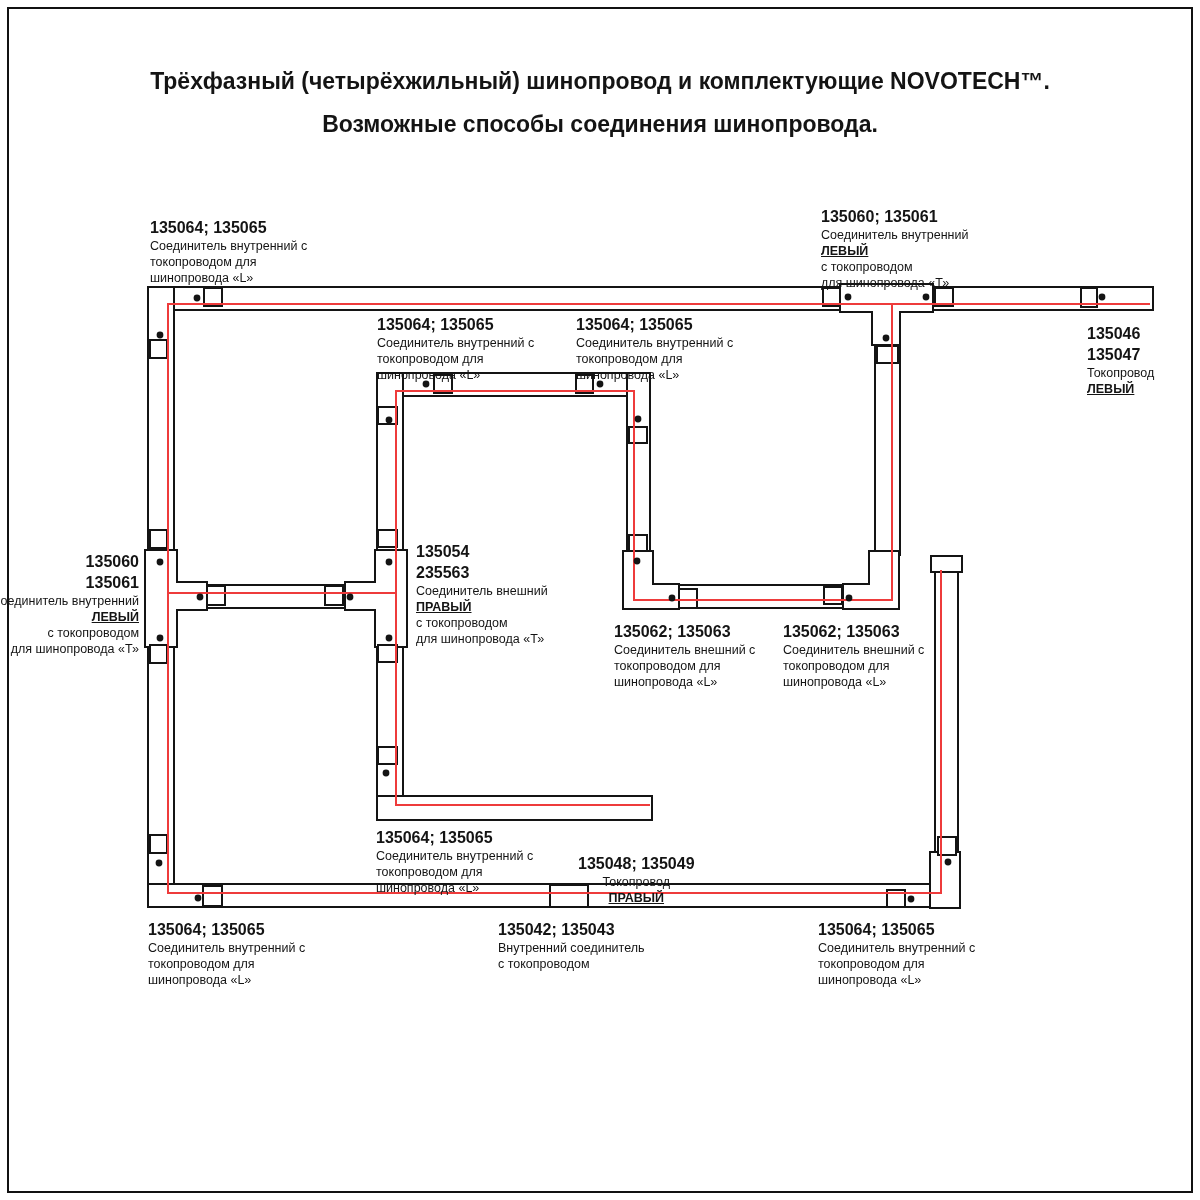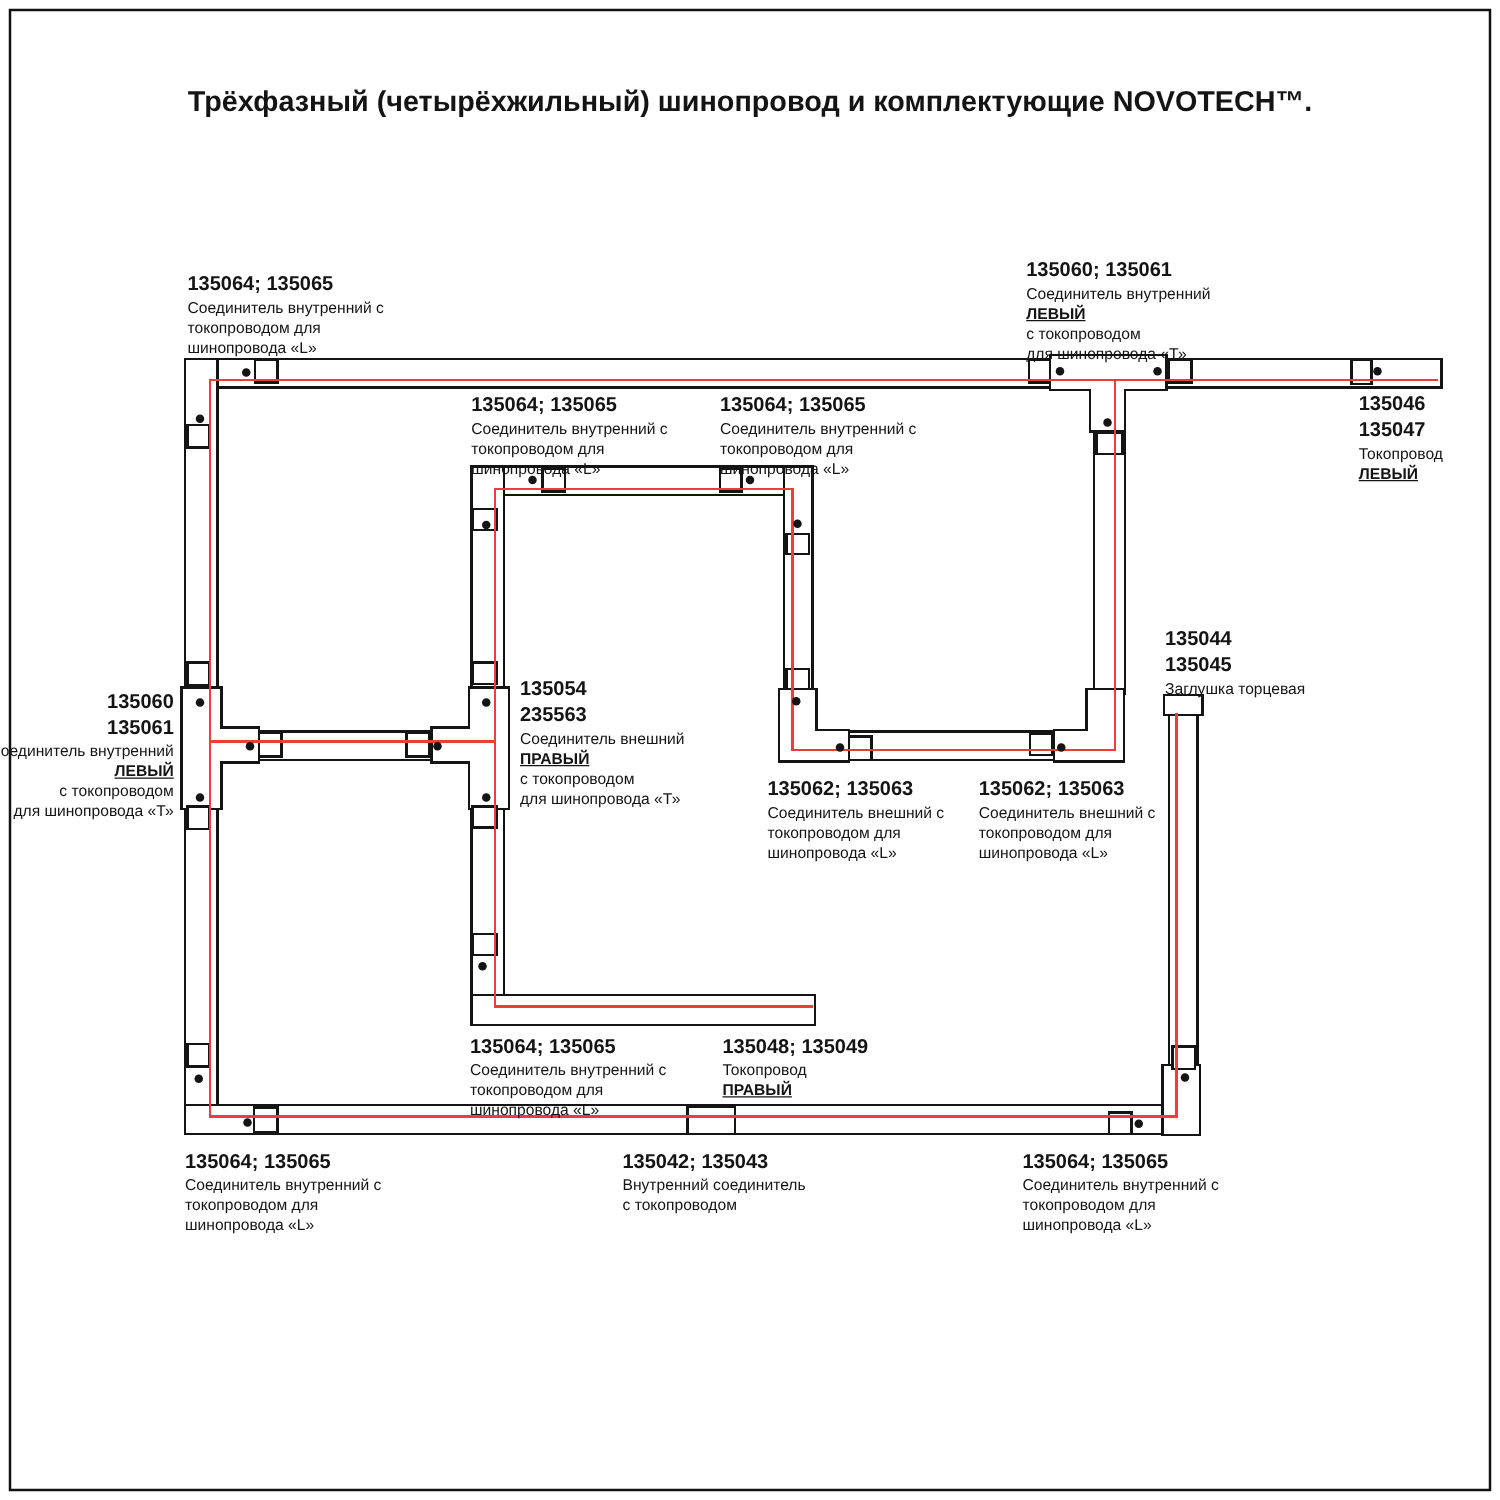--- a/index.html
+++ b/index.html
@@ -22,20 +22,21 @@
   .lbl.ra{text-align:right;}
 </style>
 </head>
 <body>
 
 <div class="page">
   <div class="frame"></div>
 
   <div class="title">
     <div>Трёхфазный (четырёхжильный) шинопровод и комплектующие NOVOTECH™.</div>
+    <div>Возможные способы соединения шинопровода.</div>
   </div>
 
   <svg class="diagram" width="1200" height="1200" viewBox="0 0 1200 1200">
 
     <g>
       <rect class="trk" x="148" y="287" width="1005" height="23"></rect>
       <rect class="trk" x="148" y="287" width="26" height="620"></rect>
       <rect class="trk" x="148" y="884" width="810" height="23"></rect>
       <rect class="trk" x="935" y="570" width="23" height="330"></rect>
       <rect class="trk" x="875" y="310" width="25" height="245"></rect>
@@ -127,21 +128,21 @@
   </div>
 
   <div class="lbl" style="left:821px; top:206px;">
     <div class="code">135060; 135061</div>
     <div class="d">Соединитель внутренний</div>
     <div class="d bd">ЛЕВЫЙ</div>
     <div class="d">с токопроводом</div>
     <div class="d">для шинопровода «Т»</div>
   </div>
 
-  <div class="lbl" style="left:1087px; top:313px;">
+  <div class="lbl" style="left:1087px; top:323px;">
     <div class="code">135046</div>
     <div class="code">135047</div>
     <div class="d">Токопровод</div>
     <div class="d bd">ЛЕВЫЙ</div>
   </div>
 
   <div class="lbl" style="left:377px; top:314px;">
     <div class="code">135064; 135065</div>
     <div class="d">Соединитель внутренний с</div>
     <div class="d">токопроводом для</div>
@@ -166,25 +167,20 @@
 
   <div class="lbl" style="left:416px; top:541px;">
     <div class="code">135054</div>
     <div class="code">235563</div>
     <div class="d">Соединитель внешний</div>
     <div class="d bd">ПРАВЫЙ</div>
     <div class="d">с токопроводом</div>
     <div class="d">для шинопровода «Т»</div>
   </div>
 
-  <div class="lbl" style="left:932px; top:501px;">
-    <div class="code">135044</div>
-    <div class="code">135045</div>
-    <div class="d">Заглушка торцевая</div>
-  </div>
 
   <div class="lbl" style="left:614px; top:621px;">
     <div class="code">135062; 135063</div>
     <div class="d">Соединитель внешний с</div>
     <div class="d">токопроводом для</div>
     <div class="d">шинопровода «L»</div>
   </div>
 
   <div class="lbl" style="left:783px; top:621px;">
     <div class="code">135062; 135063</div>
@@ -193,21 +189,21 @@
     <div class="d">шинопровода «L»</div>
   </div>
 
   <div class="lbl" style="left:376px; top:827px;">
     <div class="code">135064; 135065</div>
     <div class="d">Соединитель внутренний с</div>
     <div class="d">токопроводом для</div>
     <div class="d">шинопровода «L»</div>
   </div>
 
-  <div class="lbl" style="left:578px; top:827px;">
+  <div class="lbl" style="left:578px; top:853px;text-align:center;">
     <div class="code">135048; 135049</div>
     <div class="d">Токопровод</div>
     <div class="d bd">ПРАВЫЙ</div>
   </div>
 
   <div class="lbl" style="left:148px; top:919px;">
     <div class="code">135064; 135065</div>
     <div class="d">Соединитель внутренний с</div>
     <div class="d">токопроводом для</div>
     <div class="d">шинопровода «L»</div>

